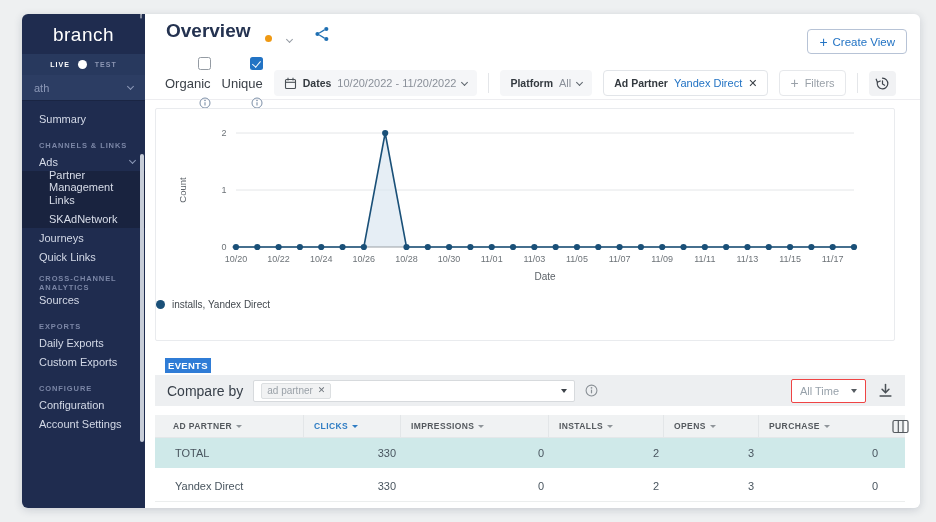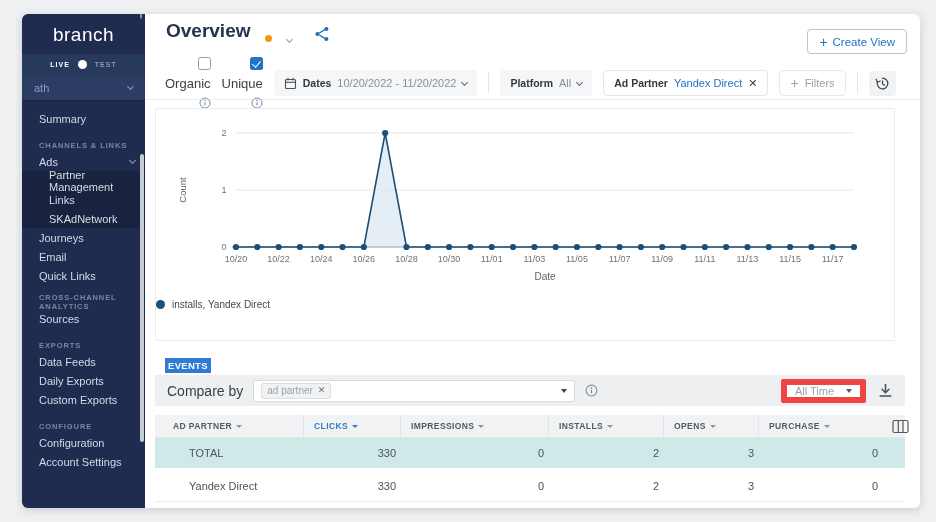--- a/index.html
+++ b/index.html
@@ -71,36 +71,36 @@
   .events-label { position:absolute; top:344px; left:20px; background:#2f7cd6; color:#fff; font-size:9.5px; font-weight:bold; letter-spacing:.3px; padding:2px 3px; }
   .events-panel { position:absolute; top:361px; left:10px; width:750px; }
   .compare-bar { height:31px; background:#edeff1; display:flex; align-items:center; gap:10px; padding:0 12px; }
   .compare-label { font-size:14px; font-weight:normal; color:#38404a; }
   .compare-select { width:322px; height:22px; background:#fff; border:1px solid #d7dadd; border-radius:2px; display:flex; align-items:center; padding:0 7px; gap:6px; cursor:pointer; }
   .tag { display:inline-flex; align-items:center; gap:5px; height:16px; padding:0 5px; background:#f1f2f3; border:1px solid #dcdfe1; border-radius:2px; font-size:10px; color:#9aa1a8; }
   .tag .x-ic { font-size:9px; color:#6e757c; }
   .compare-select .tri { margin-left:auto; color:#3c4248; border-top-width:4px; }
   .compare-bar .info-ic { color:#8a9096; }
   .right-tools { margin-left:auto; display:flex; align-items:center; gap:12px; }
-  .alltime { height:24px; background:#fff; border:6px solid #ef4444; border-radius:2px; display:flex; align-items:center; gap:12px; padding:0 8px; font-size:11px; color:#98a2ab; cursor:pointer; }
+  .alltime { height:24px; background:#fff; border:1px solid #ef4444; border-radius:2px; display:flex; align-items:center; gap:12px; padding:0 8px; font-size:11px; color:#98a2ab; cursor:pointer; }
   .alltime .tri { color:#555b61; }
   .dl-btn { color:#4a5056; display:flex; cursor:pointer; }
 
   .tbl { margin-top:9px; }
   .tbl-head { display:grid; grid-template-columns:148px 97px 148px 115px 95px 124px 1fr; height:23px; background:#f0f2f3; border-bottom:1px solid #e4e7e9; align-items:center; }
   .th { display:flex; align-items:center; gap:4px; font-size:8.5px; font-weight:bold; letter-spacing:.4px; color:#54595e; padding-left:10px; height:100%; border-left:1px solid #e3e6e8; cursor:pointer; }
   .th:first-child { padding-left:18px; border-left:none; }
   .th .tri { border-top-width:3.5px; border-left-width:3px; border-right-width:3px; color:#8f959a; }
   .th.sorted { color:#2e7cc3; }
   .th.sorted .tri { color:#2e7cc3; }
   .th-icon { display:flex; align-items:center; justify-content:flex-end; padding-right:8px; color:#54595e; border-left:none; cursor:pointer; }
   .tbl-row { display:grid; grid-template-columns:148px 97px 148px 115px 95px 124px 1fr; align-items:center; font-size:11px; color:#49555f; background:#fff; }
   .tbl-row.hl { background:#cfe9e9; border-bottom:3px solid #fff; height:33px; }
   .tbl-row.plain { height:31px; border-bottom:1px solid #eceeee; }
-  .td-label { padding-left:34px; }
+  .td-label { padding-left:20px; }
   .td-num { text-align:right; padding-right:4px; }
 </style>
 </head>
 <body>
 
 <div class="stage">
   <div class="frame">
 
     <div class="sidebar">
       <div class="logo-row">
@@ -143,36 +143,30 @@
               <span>Links</span>
             </div>
             <div class="nav-subitem">
               <span>SKAdNetwork</span>
             </div>
           </div>
           <div class="nav-item">
             <span>Journeys</span>
           </div>
           <div class="nav-item">
-            <span>Email</span>
-          </div>
-          <div class="nav-item">
             <span>Quick Links</span>
           </div>
           <div class="nav-section">
             <span>CROSS-CHANNEL ANALYTICS</span>
           </div>
           <div class="nav-item">
             <span>Sources</span>
           </div>
           <div class="nav-section">
             <span>EXPORTS</span>
-          </div>
-          <div class="nav-item">
-            <span>Data Feeds</span>
           </div>
           <div class="nav-item">
             <span>Daily Exports</span>
           </div>
           <div class="nav-item">
             <span>Custom Exports</span>
           </div>
           <div class="nav-section">
             <span>CONFIGURE</span>
           </div>

